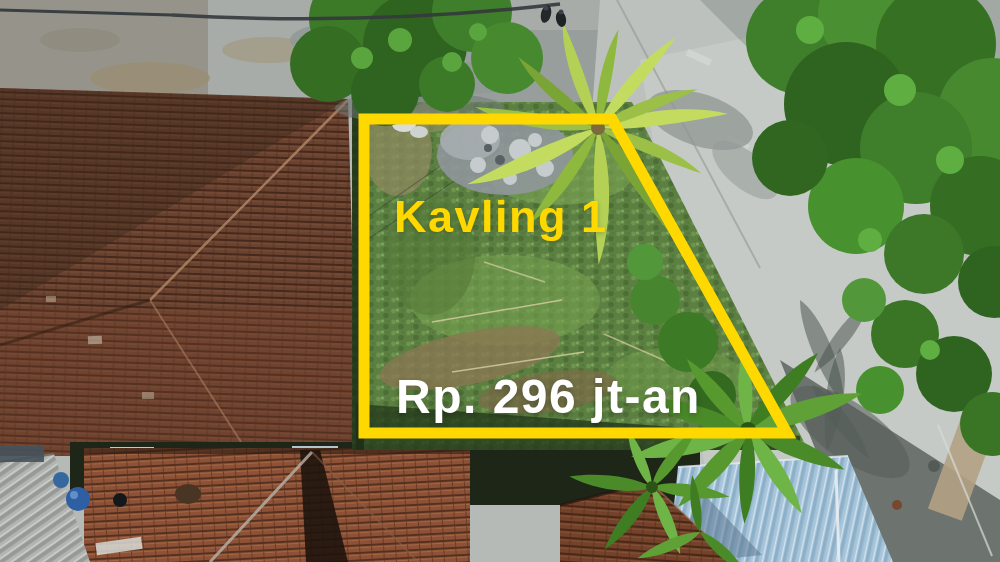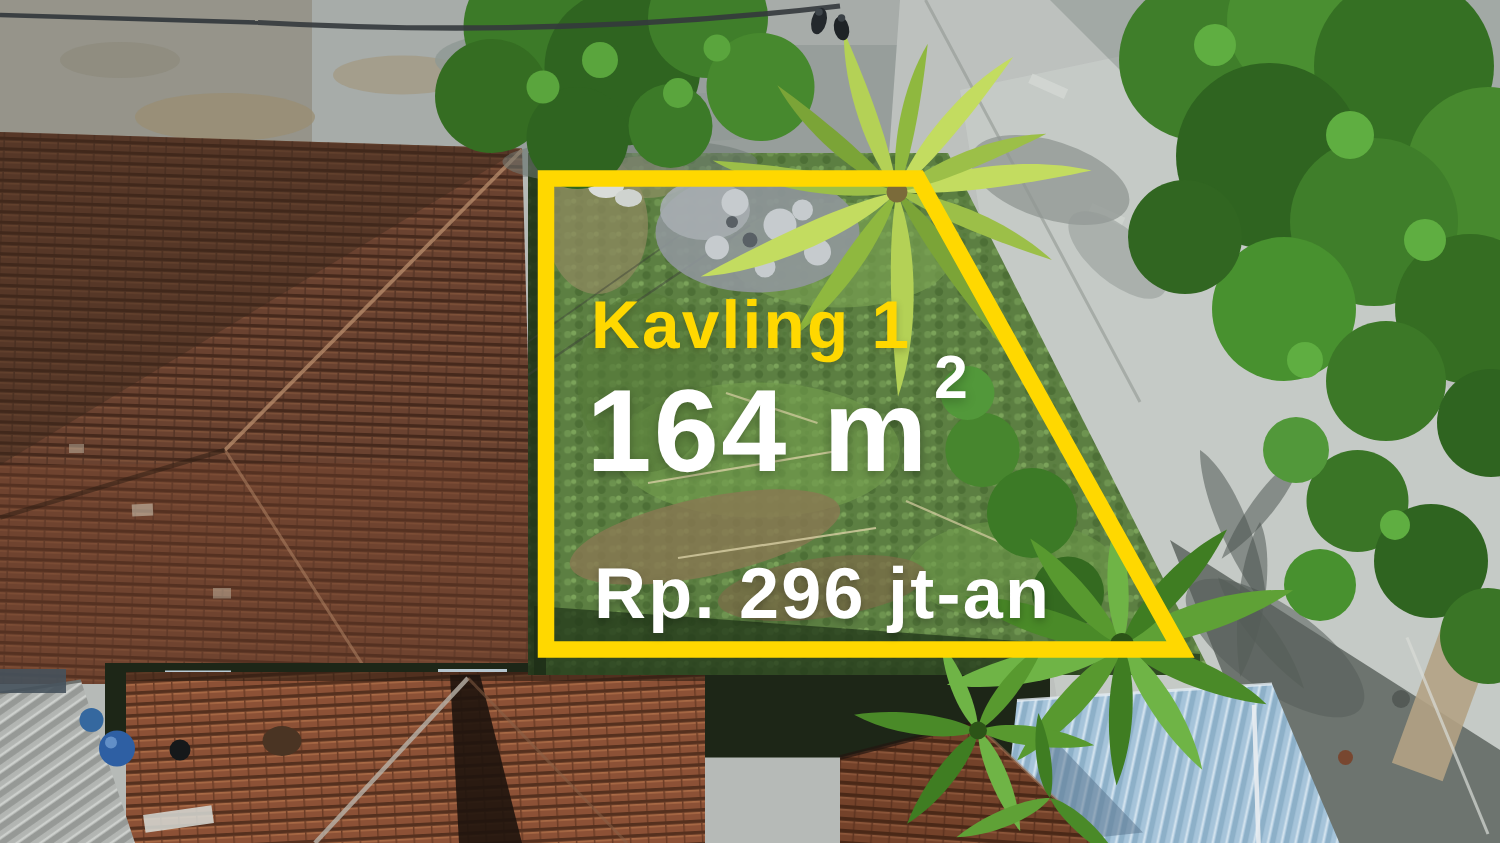--- a/index.html
+++ b/index.html
@@ -293,16 +293,15 @@
       <circle cx="561" cy="12" r="2.5" fill="#3a4146"></circle>
     </g>
 
     <g>
       <polygon points="364,119 612,119 787,433 364,433" fill="none" stroke="#FFD800" stroke-width="11" stroke-linejoin="miter"></polygon>
     </g>
   </svg>
 
   <div class="overlay">
     <div class="plot-label">Kavling 1</div>
-    <div class="area-label"><span>164 m</span><sup>2</sup></div>
     <div class="price-label">Rp. 296 jt-an</div>
   </div>
 </div>
 
 </body></html>

